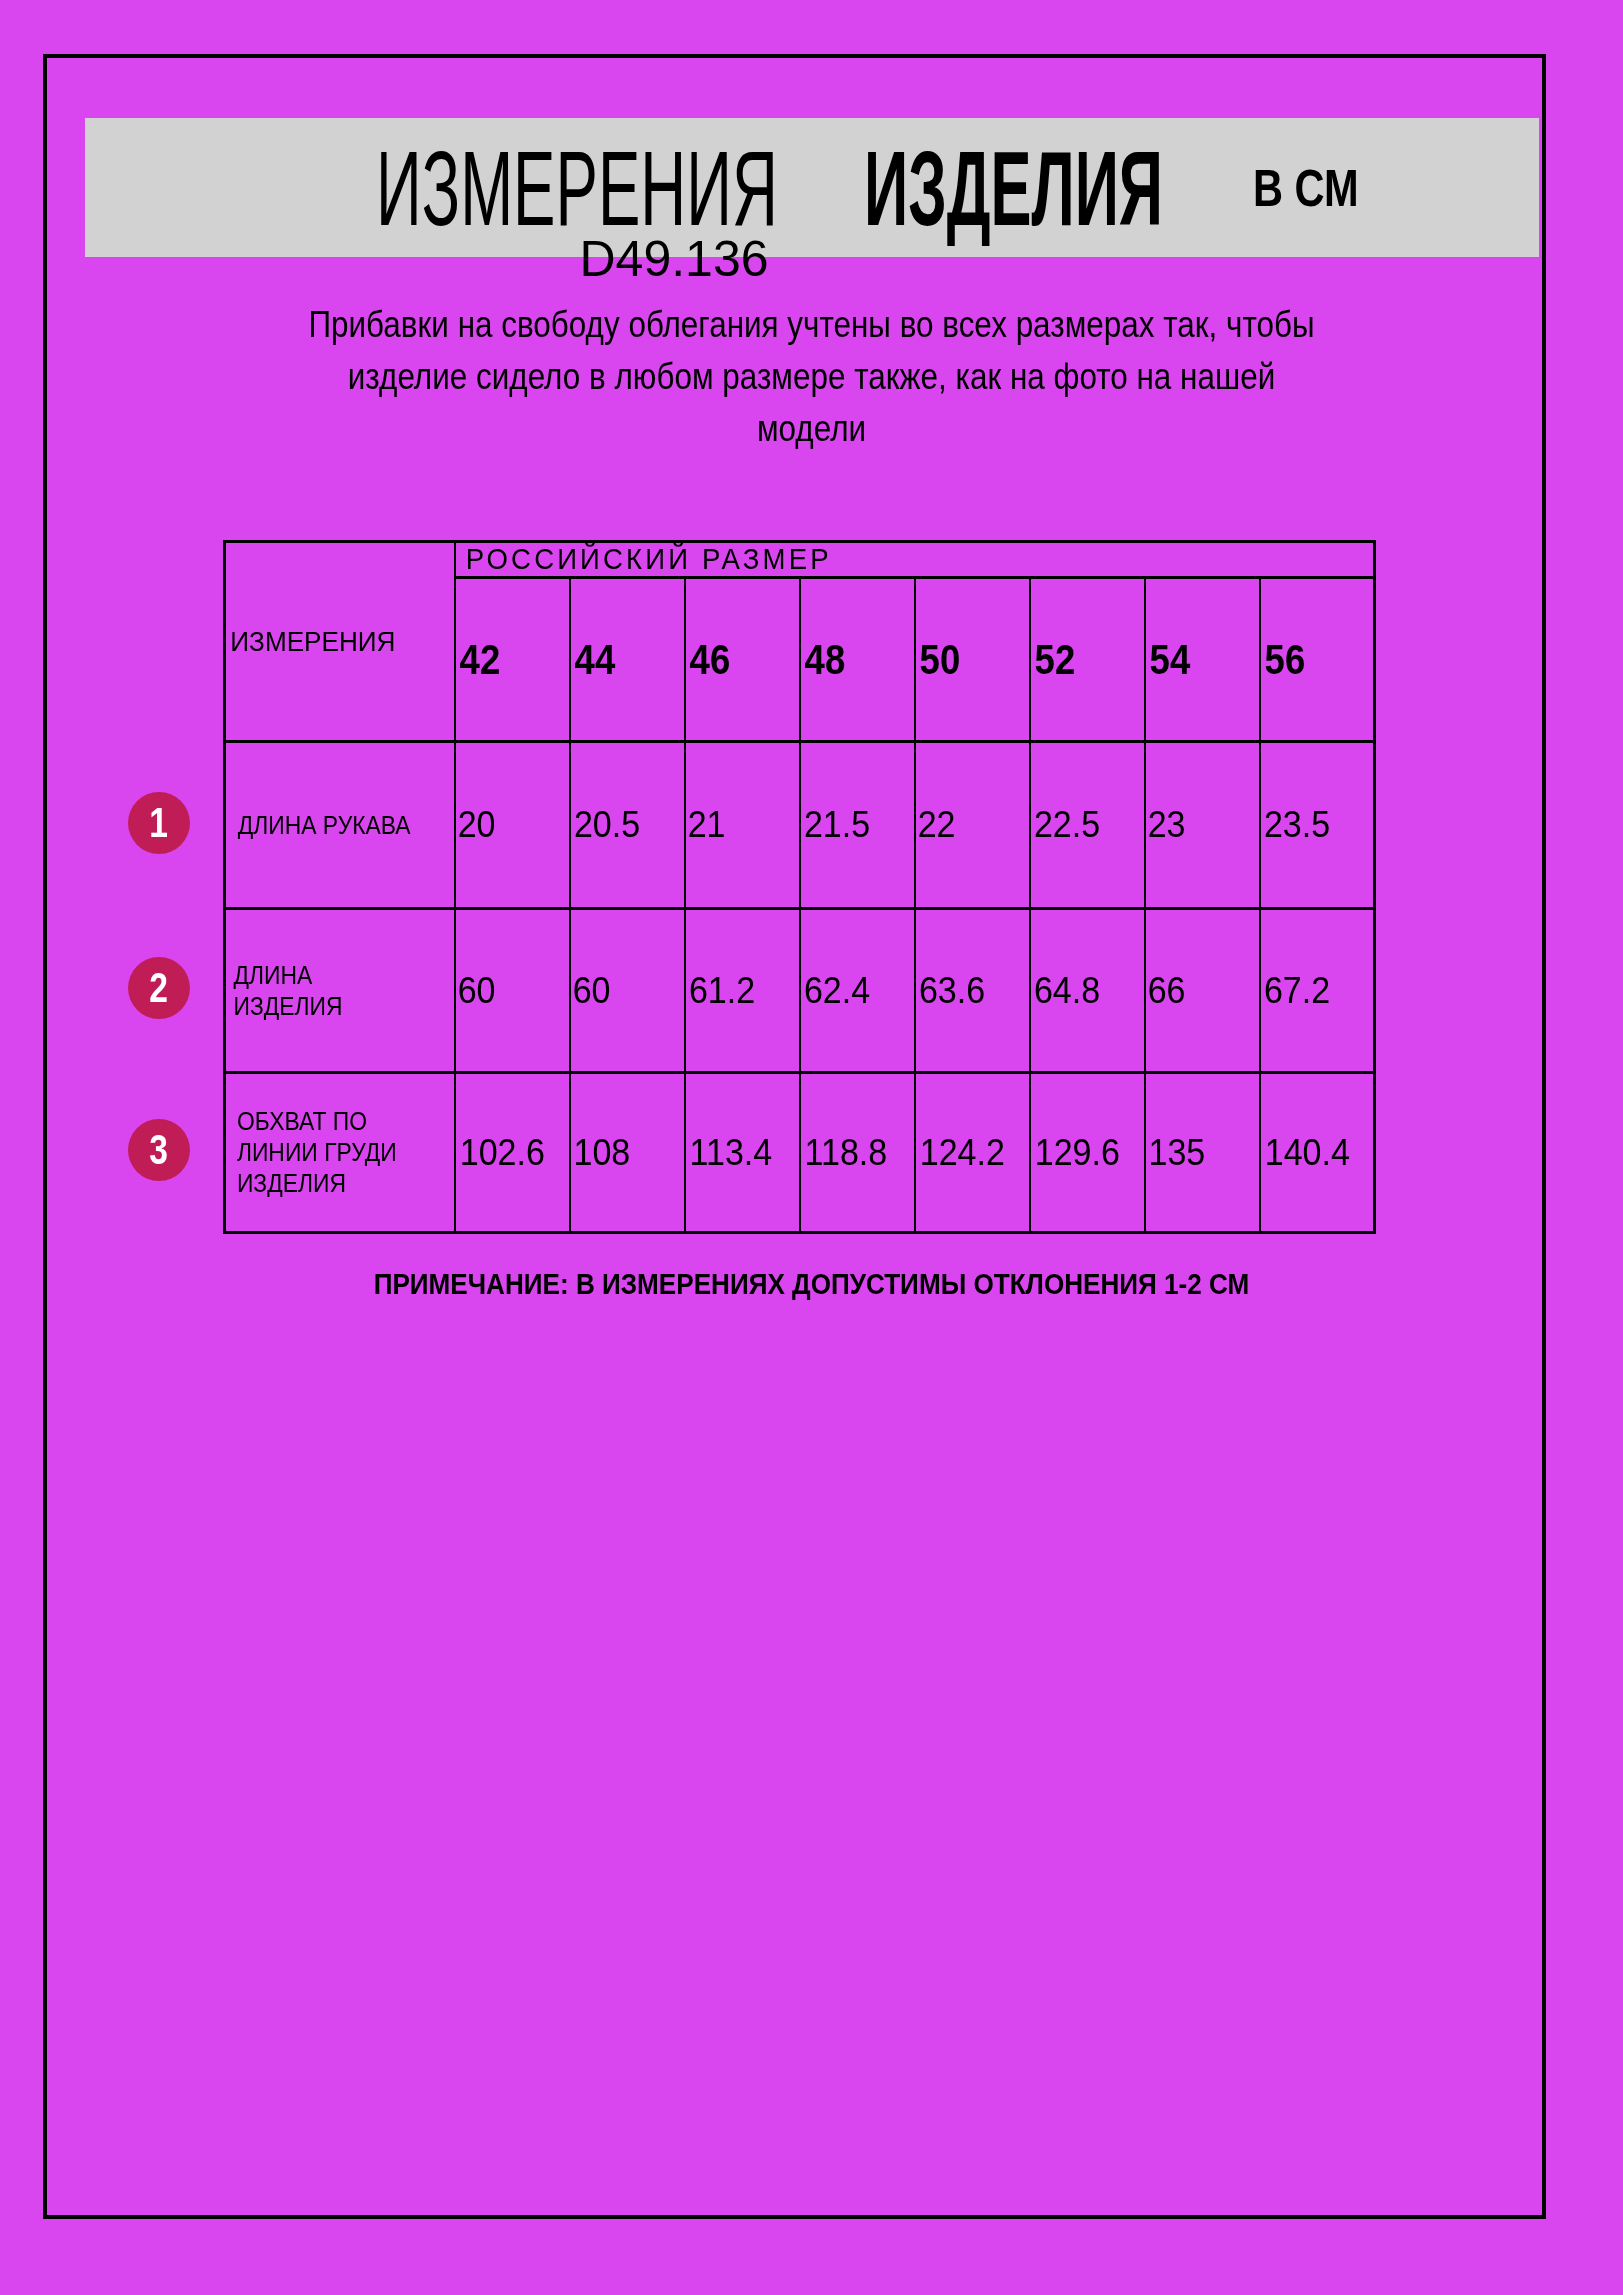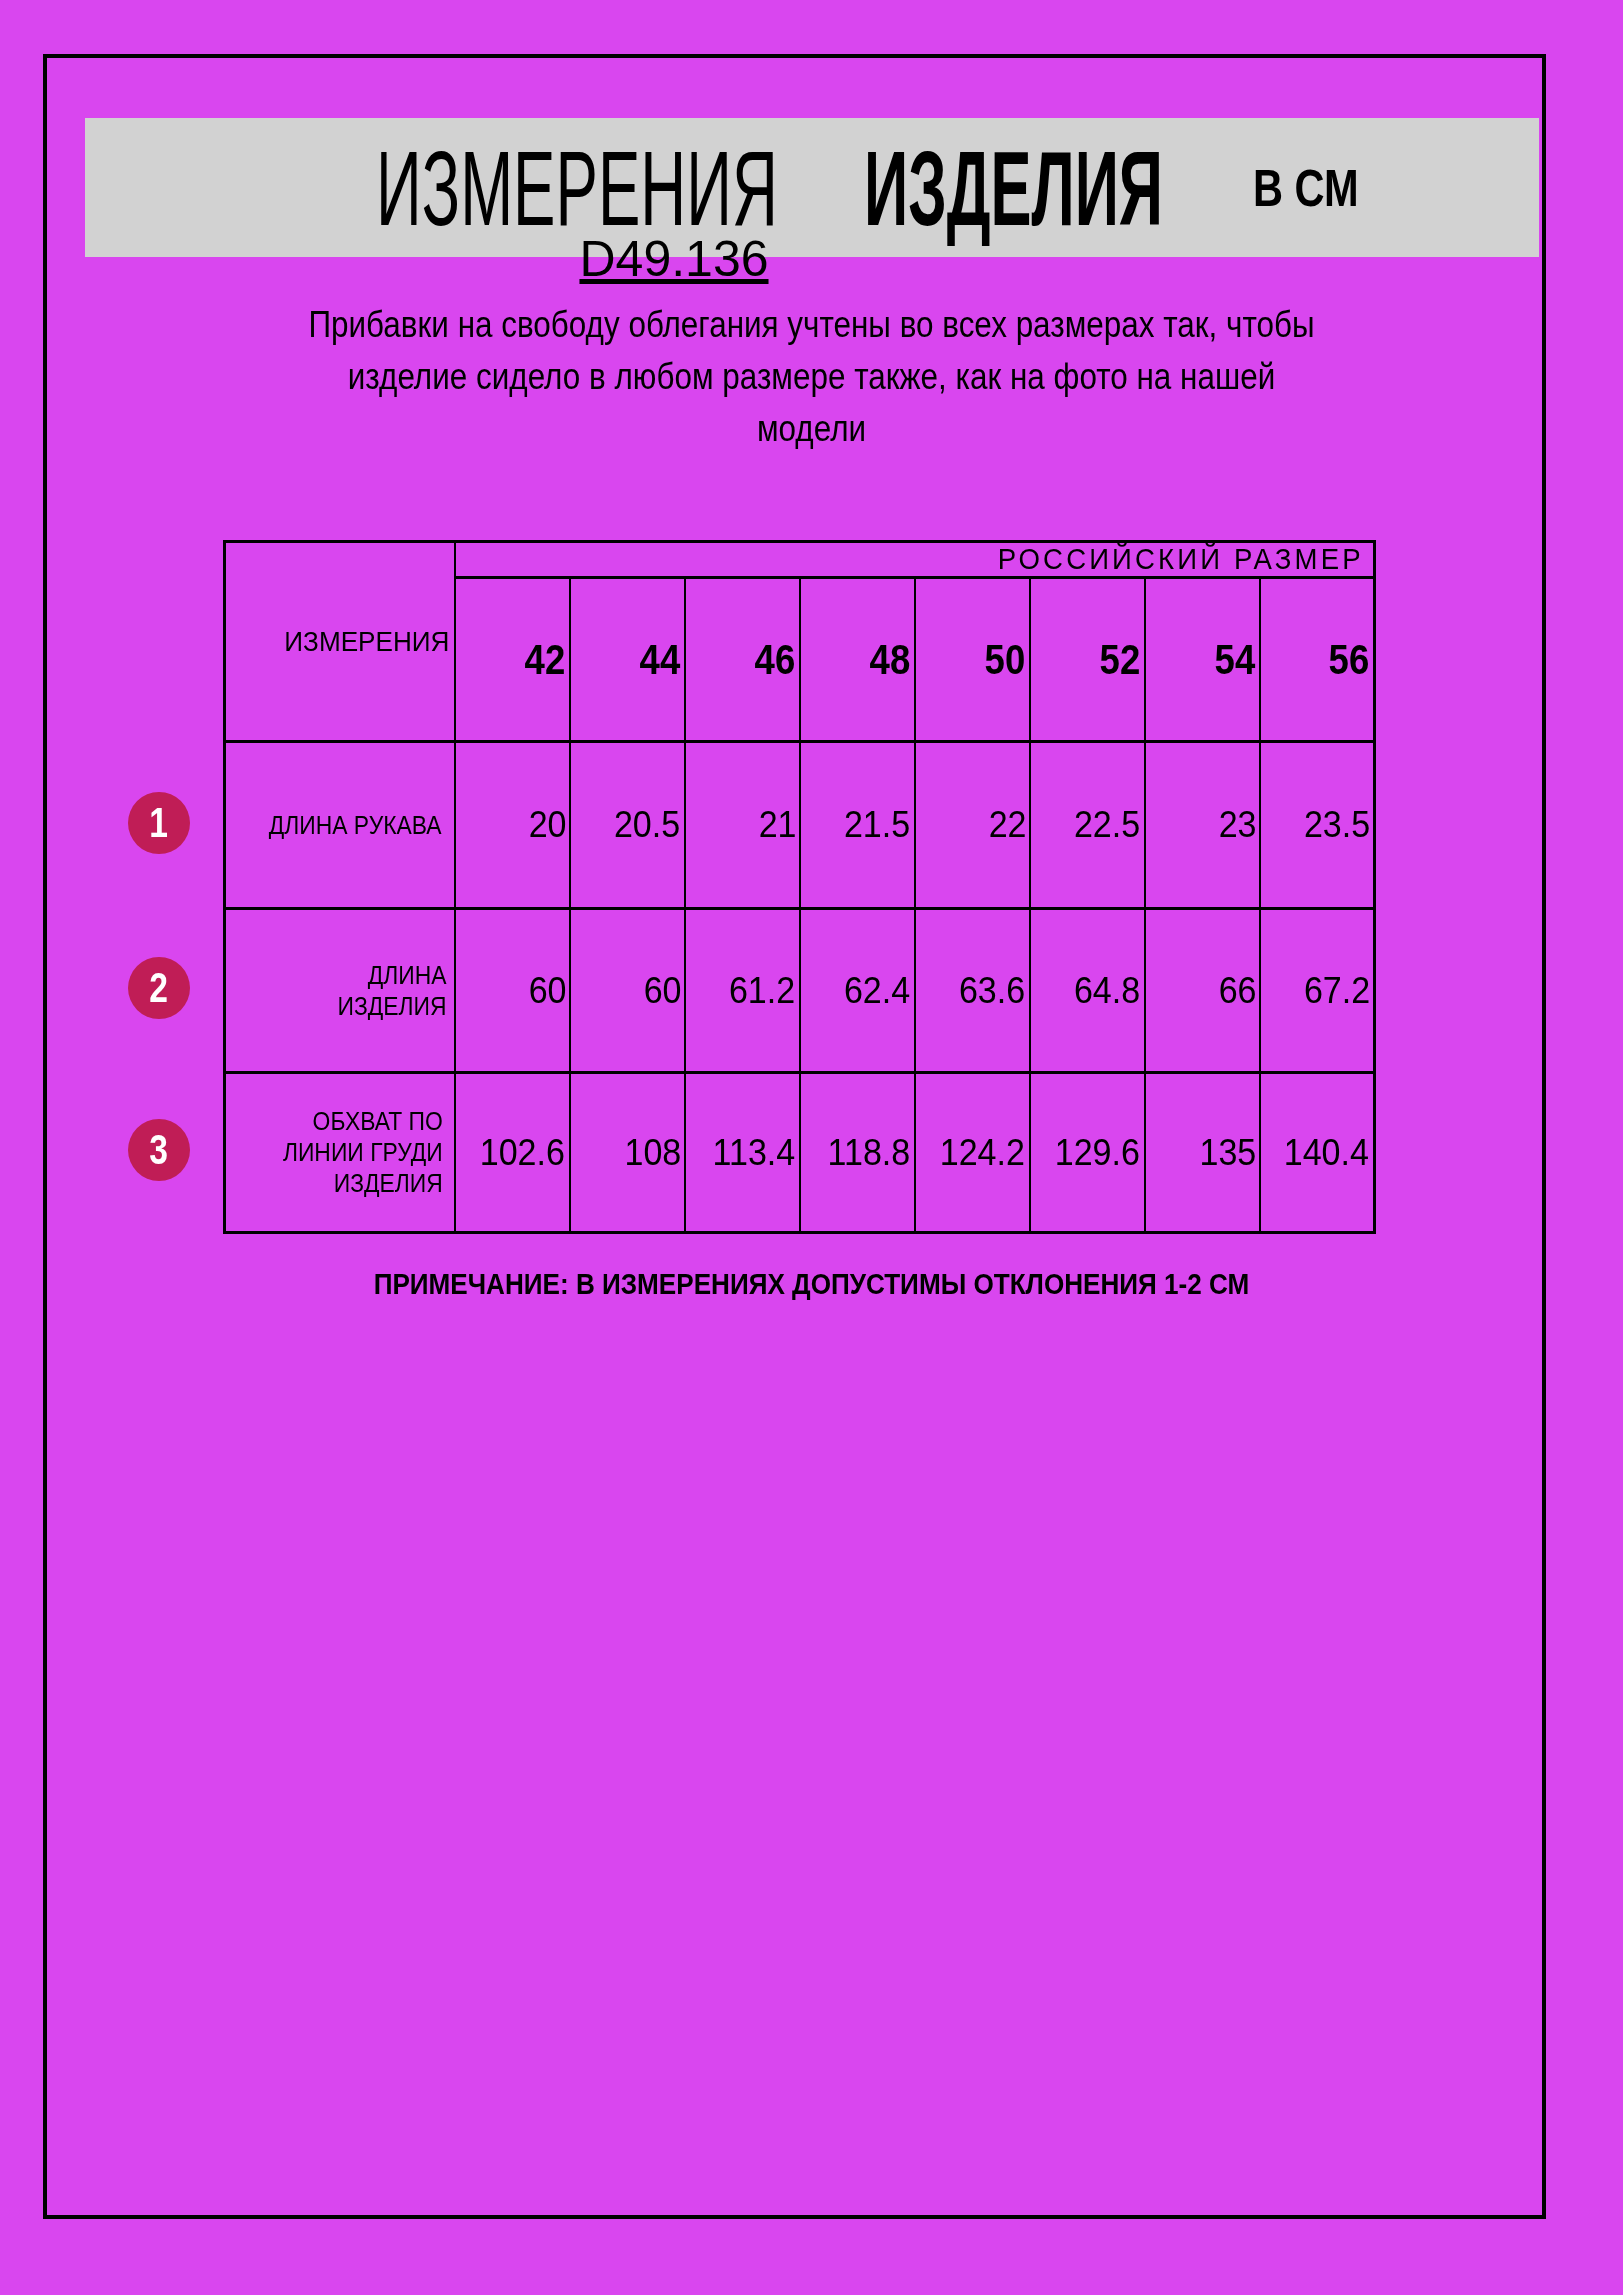--- a/index.html
+++ b/index.html
@@ -16,39 +16,39 @@
     position:absolute;left:85px;top:118px;width:1454px;height:139px;
     background:#d2d2d2;
   }
   .title-word{position:absolute;top:50%;line-height:1;white-space:nowrap;}
   .tw1{left:291px;font-size:106px;transform:translateY(-50%) scaleX(0.60);transform-origin:left center;}
   .tw2{left:779px;font-size:106px;font-weight:bold;transform:translateY(-50%) scaleX(0.58);transform-origin:left center;}
   .tw3{left:1168px;font-size:52px;font-weight:bold;transform:translateY(-50%) scaleX(0.80);transform-origin:left center;}
 
   .article{
     position:absolute;top:234px;left:0;width:1408px;padding-right:60px;box-sizing:border-box;
-    text-align:center;font-size:50px;line-height:1;text-decoration:underline;
+    text-align:center;font-size:50px;line-height:1;
   }
   .intro{
     position:absolute;top:299px;left:0;width:1623px;text-align:center;
     font-size:37px;line-height:52px;transform:scaleX(0.85);transform-origin:center top;
   }
   .note{
     position:absolute;top:1270px;left:0;width:1623px;text-align:center;
     font-size:29px;font-weight:bold;line-height:1;transform:scaleX(0.90);transform-origin:center top;
   }
 
   
   table.size-table{
     position:absolute;left:223px;top:540px;width:1146px;
     border-collapse:collapse;table-layout:fixed;
     border:3.3px solid #000;
   }
   table.size-table td{
-    border:2px solid #000;padding:0;text-align:right;vertical-align:middle;
+    border:2px solid #000;padding:0;text-align:left;vertical-align:middle;
   }
   col.c0{width:230px;}
   col.cs{width:115px;}
   tr.r0{height:35px;}
   tr.r1{height:164px;margin-left:41px;}
   tr.rd1{height:167px;}
   tr.rd2{height:164px;}
   tr.rd3{height:160px;margin-left:16px;}
   tr.r1 td{border-top:3.3px solid #000;}
   tr.rd1 td, tr.rd2 td, tr.rd3 td{border-top:3.9px solid #000;}

